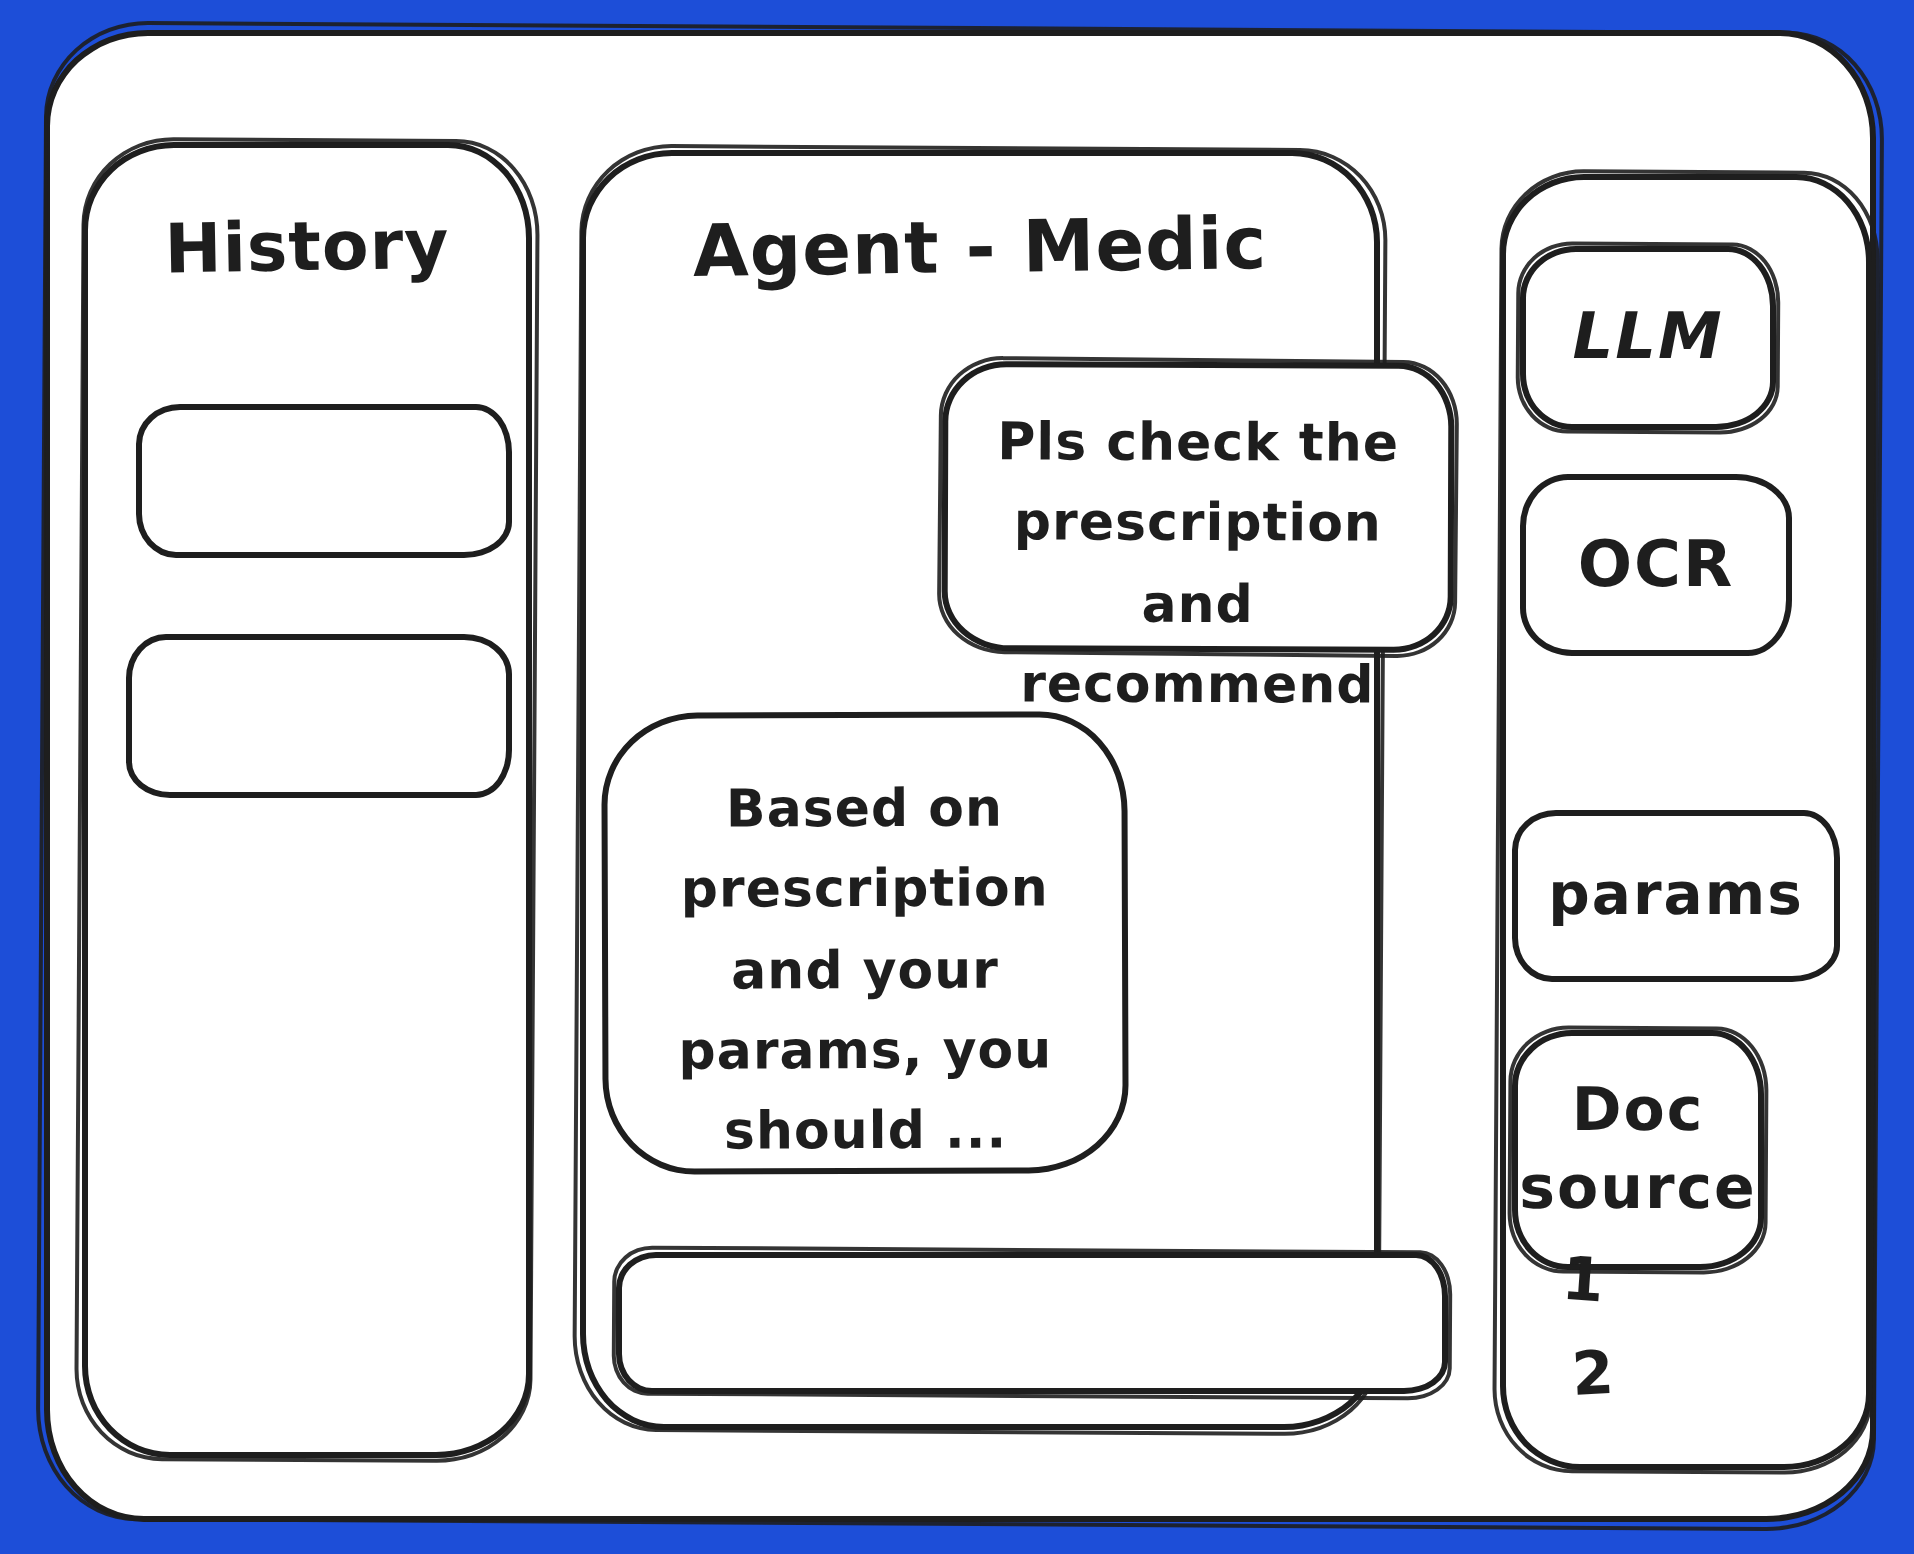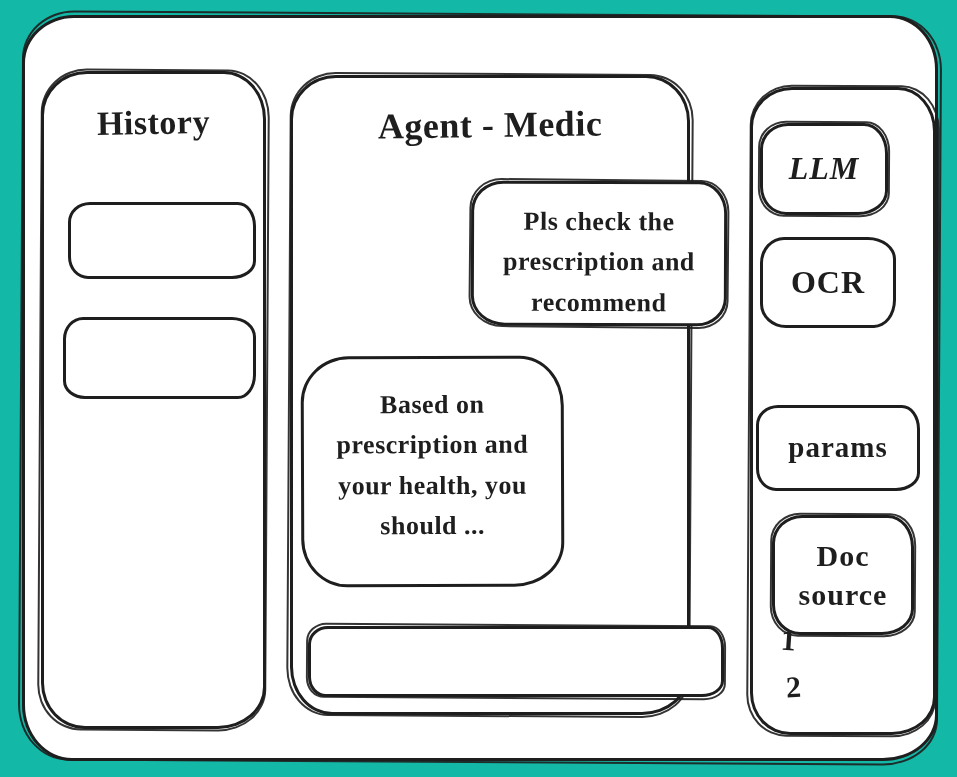--- a/index.html
+++ b/index.html
@@ -4,23 +4,22 @@
 <style>
   html,body{
     margin:0; padding:0;
     background:#ffffff;
     font-family:"DejaVu Sans","Liberation Sans",sans-serif;
     color:#1e1e1e;
   }
   .canvas{
     position:relative;
     width:957px; height:777px;
-    background:#14b8a6;
+    background:#1d4ed8;
     overflow:hidden;
-    font-family:Liberation Serif, serif;
   }
   
   .sketch{
     position:absolute;
     border:3px solid #1e1e1e;
     background:#ffffff;
     box-sizing:border-box;
   }
   .echo::before{
     content:"";
@@ -132,21 +131,21 @@
   .tool-btn.ocr{
     left:7px; top:147px; width:136px; height:91px;
     border-radius:24px 28px 22px 26px / 26px 22px 28px 24px;
   }
   .tool-btn.params{
     left:3px; top:315px; width:164px; height:86px;
     border-radius:22px 18px 24px 20px / 20px 24px 18px 22px;
     font-size:29px;
   }
   .tool-btn.docsource{
-    left:19px; top:425px; width:142px; height:120px;
+    left:3px; top:425px; width:126px; height:120px;
     border-radius:30px 26px 32px 28px / 28px 32px 26px 30px;
     font-size:30px;
     flex-direction:column;
   }
   .doc-item{
     position:absolute;
     font-size:30px; font-weight:700;
     cursor:pointer;
   }
   .doc-item.d1{ left:28px; top:533px; transform:rotate(4deg); }
@@ -163,21 +162,21 @@
       <h2 class="hand history-title">History</h2>
       <div class="sketch history-item i1"></div>
       <div class="sketch history-item i2"></div>
     </aside>
 
     <main class="sketch chat-panel echo">
       <h1 class="hand chat-title">Agent - Medic</h1>
 
       <div class="sketch bubble user hand echo">Pls check the prescription and recommend</div>
 
-      <div class="sketch bubble agent hand">Based on prescription and your health, you should ...</div>
+      <div class="sketch bubble agent hand">Based on prescription and your params, you should ...</div>
 
       <div class="sketch chat-input-wrap echo">
         <input type="text" placeholder="" style="">
       </div>
     </main>
 
     <aside class="sketch tools-panel echo">
       <button class="tool-btn llm echo">LLM</button>
       <button class="tool-btn ocr">OCR</button>
       <button class="tool-btn params">params</button>

